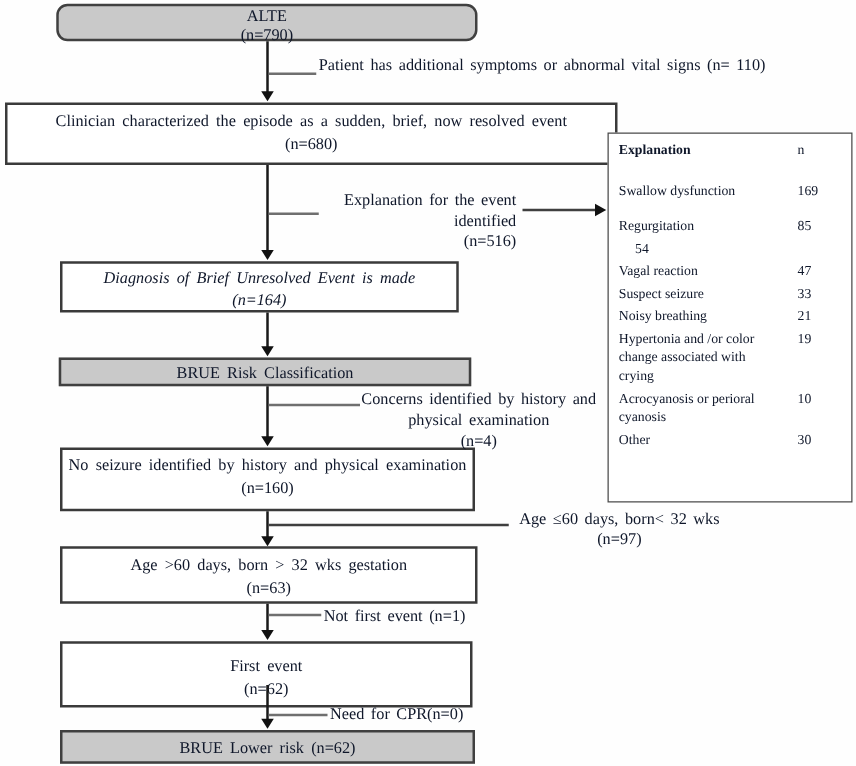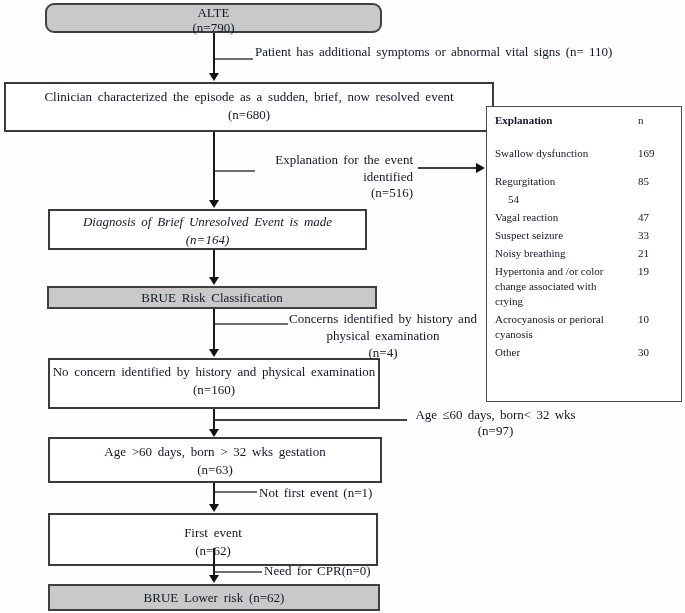--- a/index.html
+++ b/index.html
@@ -59,21 +59,21 @@
   <div class="box" style="left:48px;top:209px;width:319px;height:41px;padding-top:2px;font-style:italic;">
     <div>Diagnosis of Brief Unresolved Event is made</div>
     <div>(n=164)</div>
   </div>
 
   <div class="box gray" style="left:47px;top:286px;width:330px;height:23px;line-height:19px;">
     <div>BRUE Risk Classification</div>
   </div>
 
   <div class="box" style="left:48px;top:358px;width:332px;height:51px;padding-top:3px;">
-    <div>No concern identified by history and physical examination</div>
+    <div>No seizure identified by history and physical examination</div>
     <div>(n=160)</div>
   </div>
 
   <div class="box" style="left:48px;top:437px;width:334px;height:46px;padding-top:4px;">
     <div>Age &gt;60 days, born &gt; 32 wks gestation</div>
     <div>(n=63)</div>
   </div>
 
   <div class="box" style="left:48px;top:513px;width:330px;height:53px;padding-top:9px;">
     <div>First event</div>

